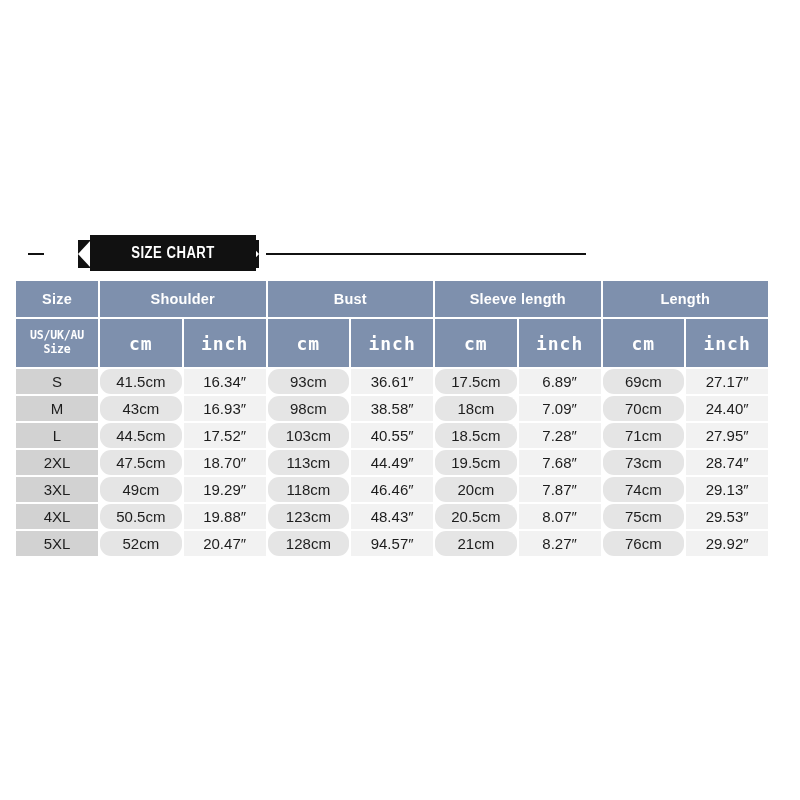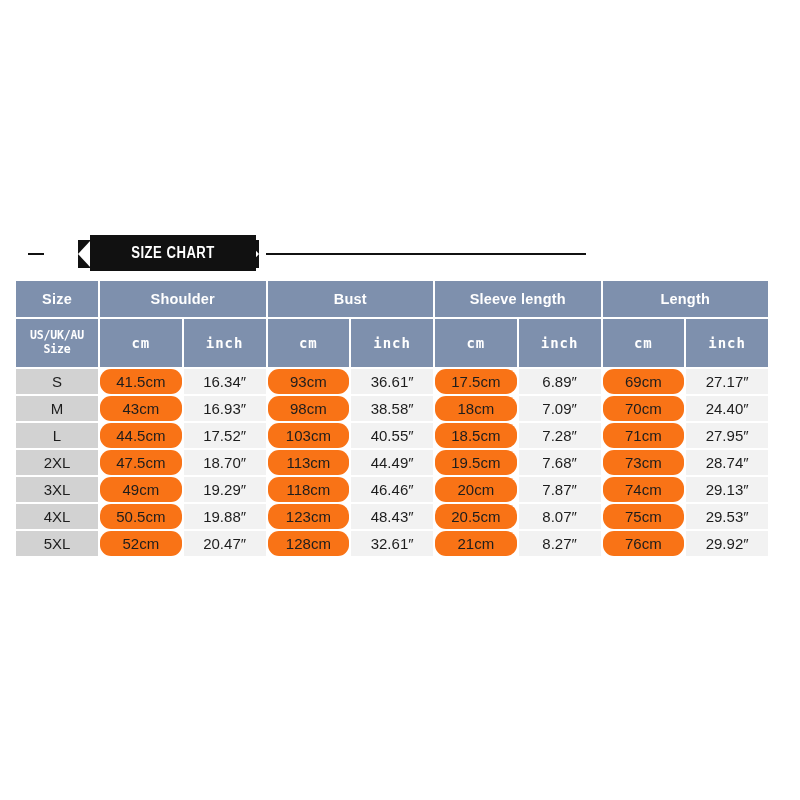--- a/index.html
+++ b/index.html
@@ -105,21 +105,21 @@
     height: 36px;
     font-size: 14.5px;
     font-weight: 700;
     font-family: "Liberation Sans Narrow", "Liberation Sans", sans-serif;
     letter-spacing: 0.2px;
   }
   th.unit {
     background: #7e90ad;
     color: #ffffff;
     height: 48px;
-    font-size: 14px;
+    font-size: 18px;
     font-weight: 700;
     font-family: "DejaVu Sans Mono", monospace;
     letter-spacing: 1px;
   }
   th.sizehdr {
     background: #7e90ad;
     color: #ffffff;
     height: 44px;
     font-size: 11.5px;
     font-weight: 700;
@@ -127,21 +127,21 @@
     line-height: 1.18;
     letter-spacing: -0.2px;
   }
   td.cell {
     height: 25px;
     font-size: 15px;
     color: #1d1d1d;
     font-family: "Liberation Sans", sans-serif;
   }
   td.c-size  { background: #d2d2d2; }
-  td.c-cm    { background: #f97316; border-radius: 11px; }
+  td.c-cm    { background: #e5e5e5; border-radius: 11px; }
   td.c-inch  { background: #f2f2f2; }
   .col-size  { width: 82px; }
 </style>
 </head>
 <body>
 
 <div class="banner-row">
   <div class="banner-dash"></div>
   <div class="ribbon-left-flag"></div>
   <div class="ribbon-right-flag"></div>
@@ -252,21 +252,21 @@
           <td class="cell c-cm">20.5cm</td>
           <td class="cell c-inch">8.07″</td>
           <td class="cell c-cm">75cm</td>
           <td class="cell c-inch">29.53″</td>
         </tr>
         <tr>
           <td class="cell c-size">5XL</td>
           <td class="cell c-cm">52cm</td>
           <td class="cell c-inch">20.47″</td>
           <td class="cell c-cm">128cm</td>
-          <td class="cell c-inch">32.61″</td>
+          <td class="cell c-inch">94.57″</td>
           <td class="cell c-cm">21cm</td>
           <td class="cell c-inch">8.27″</td>
           <td class="cell c-cm">76cm</td>
           <td class="cell c-inch">29.92″</td>
         </tr>
       </tbody>
   </table>
 </div>
 
 </body></html>

